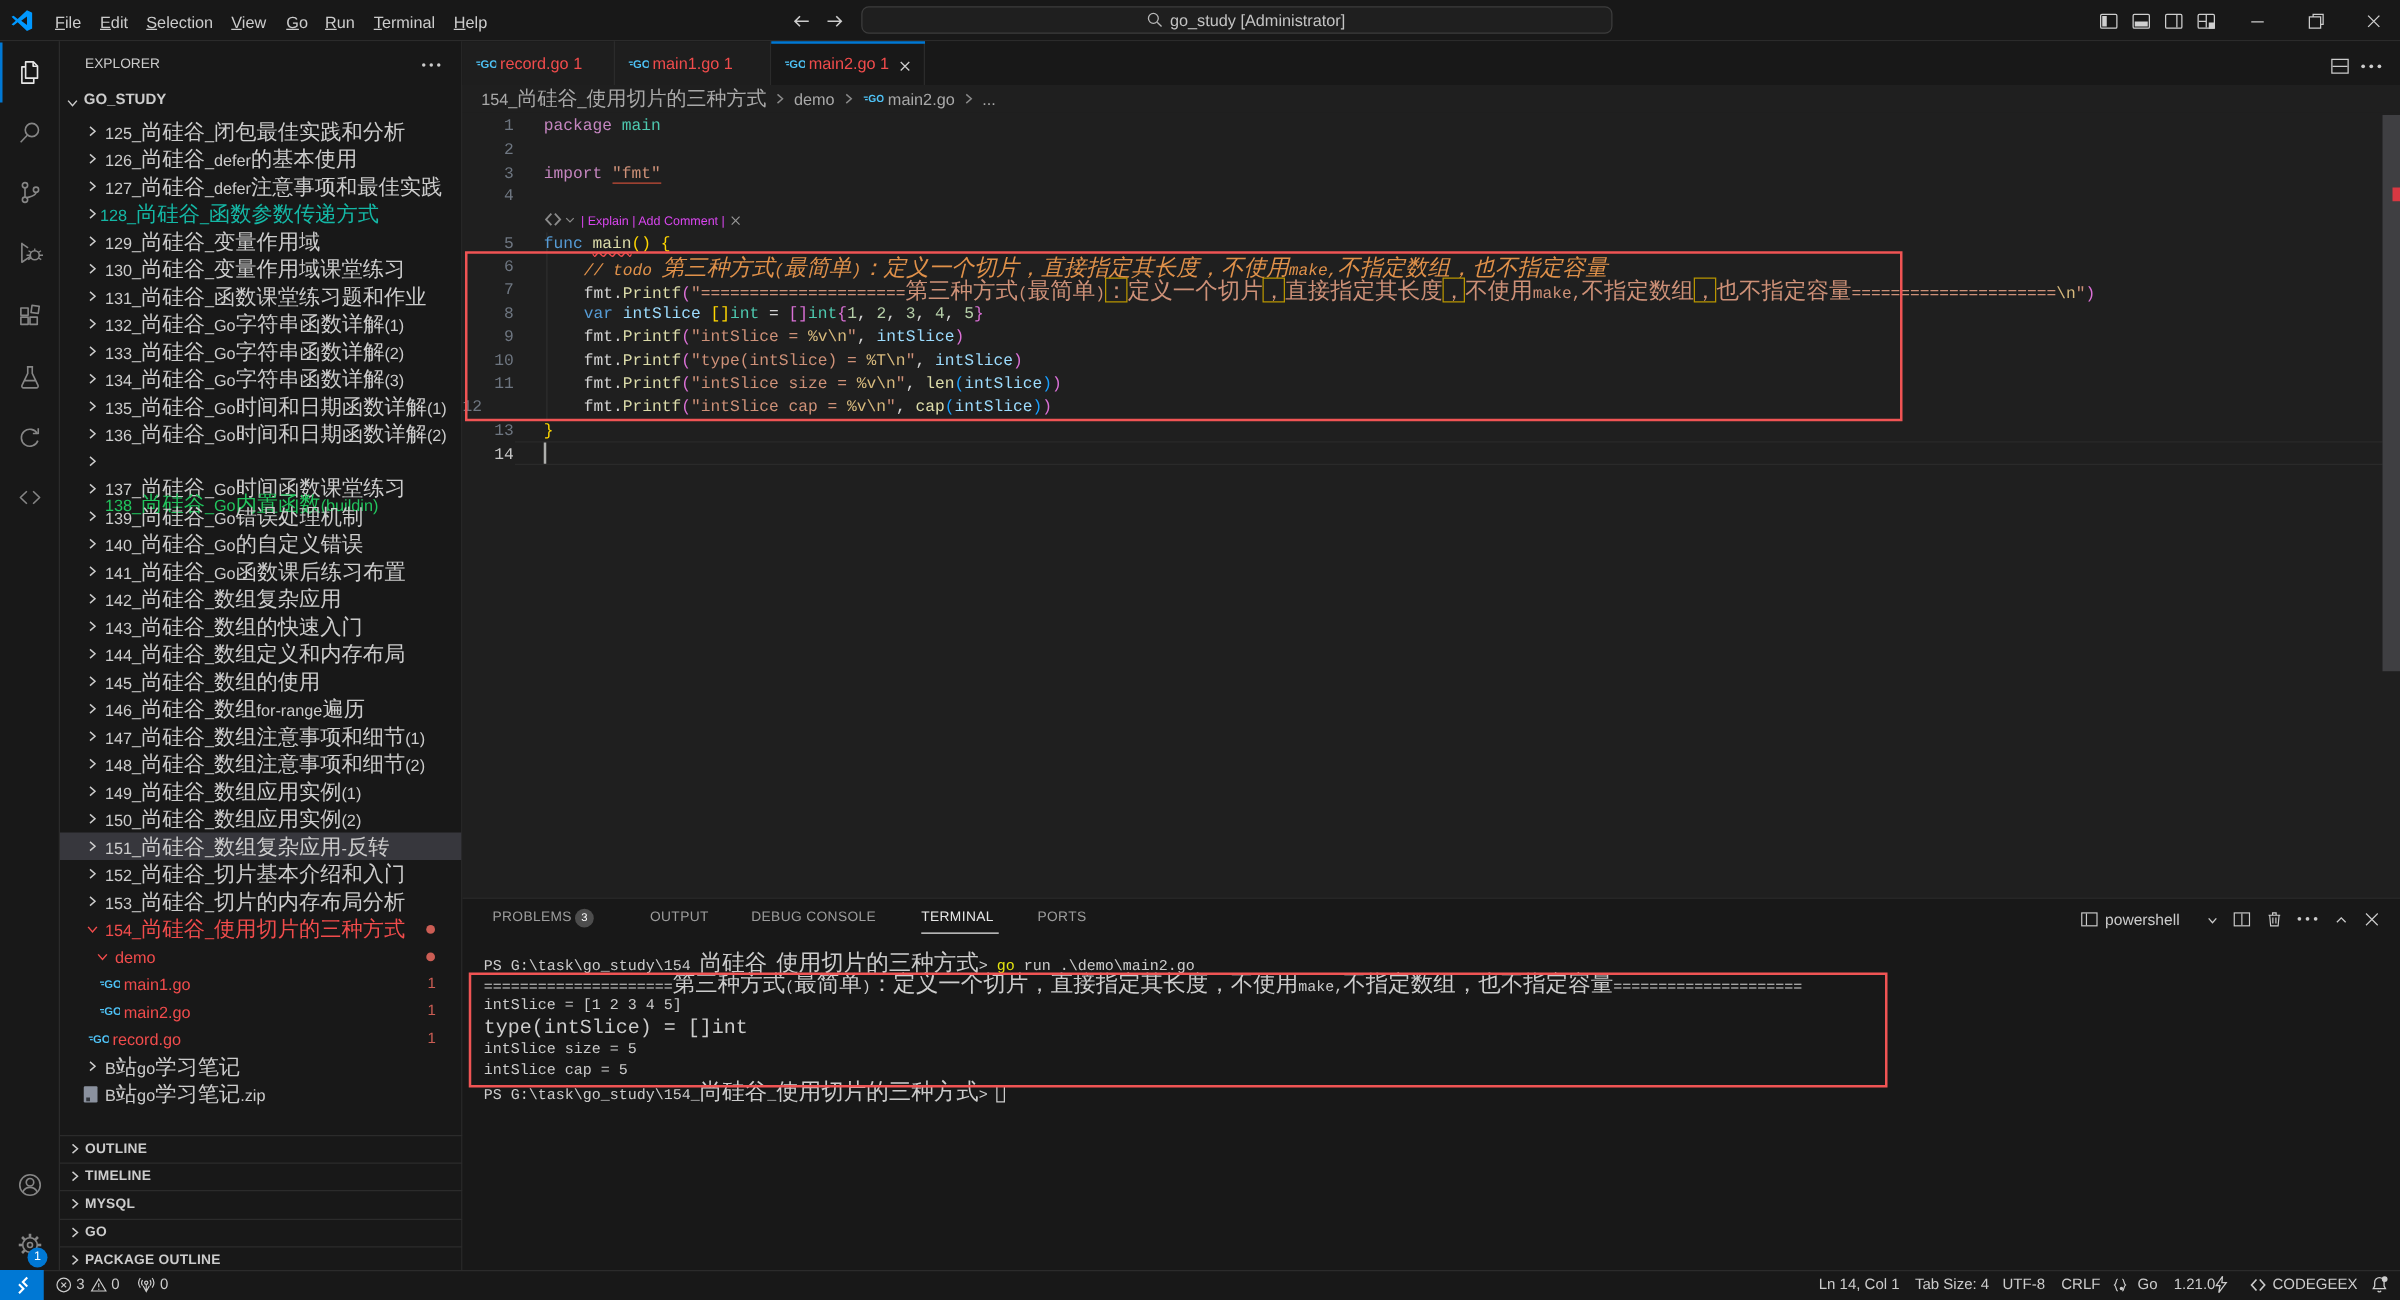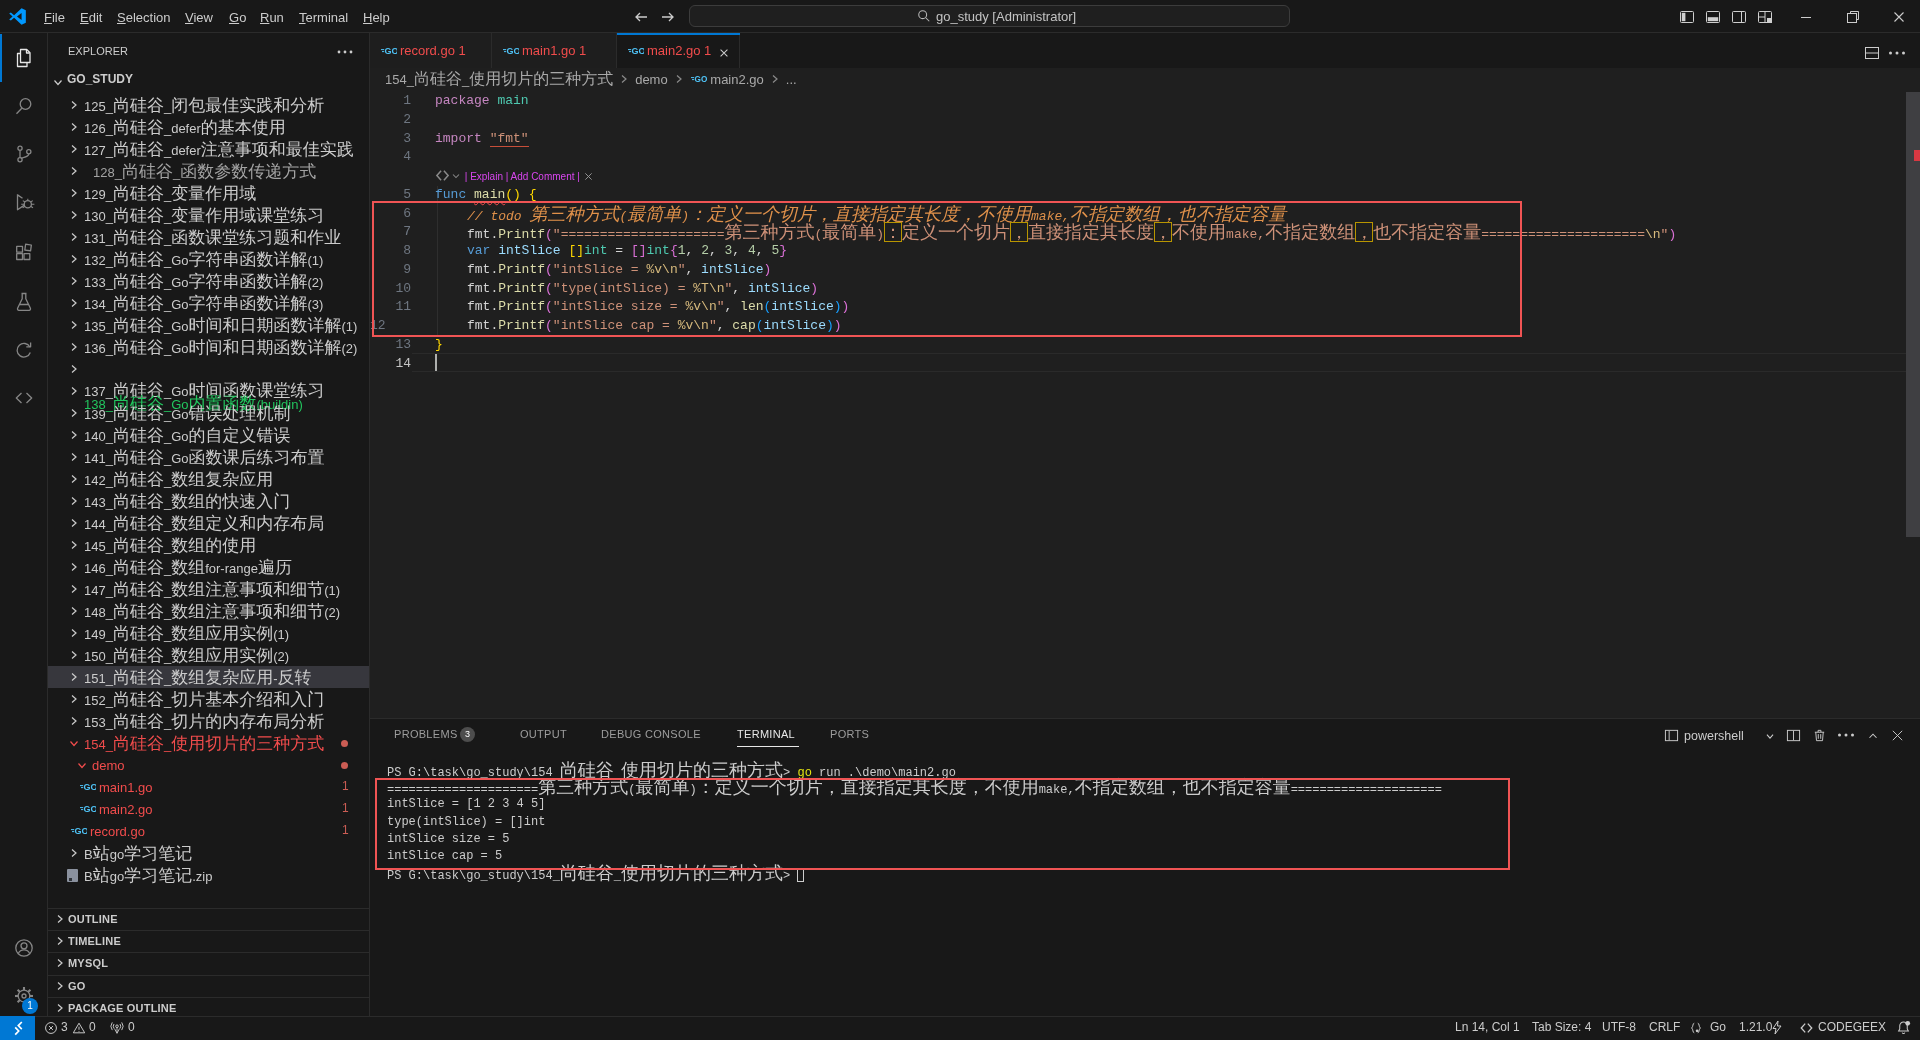--- a/index.html
+++ b/index.html
@@ -170,21 +170,21 @@
     <path d="M6 4.5l4 3.5-4 3.5" fill="none" stroke="#cccccc" stroke-width="1.2"></path>
   </svg>
 <div class="row" style="left:84px;top:119px;color:#cccccc">126_<span class="cj">尚硅谷</span>_defer<span class="cj">的基本使用</span></div>
 <svg class="abs" style="left:66px;top:141px" width="16" height="16" viewBox="0 0 16 16">
     <path d="M6 4.5l4 3.5-4 3.5" fill="none" stroke="#cccccc" stroke-width="1.2"></path>
   </svg>
 <div class="row" style="left:84px;top:141px;color:#cccccc">127_<span class="cj">尚硅谷</span>_defer<span class="cj">注意事项和最佳实践</span></div>
 <svg class="abs" style="left:66px;top:163px" width="16" height="16" viewBox="0 0 16 16">
     <path d="M6 4.5l4 3.5-4 3.5" fill="none" stroke="#cccccc" stroke-width="1.2"></path>
   </svg>
-<div class="row" style="left:93px;top:163px;color:#a3a3a3">128_<span class="cj">尚硅谷</span>_<span class="cj">函数参数传递方式</span></div>
+<div class="row" style="left:80px;top:163px;color:#14b8a6">128_<span class="cj">尚硅谷</span>_<span class="cj">函数参数传递方式</span></div>
 <svg class="abs" style="left:66px;top:185px" width="16" height="16" viewBox="0 0 16 16">
     <path d="M6 4.5l4 3.5-4 3.5" fill="none" stroke="#cccccc" stroke-width="1.2"></path>
   </svg>
 <div class="row" style="left:84px;top:185px;color:#cccccc">129_<span class="cj">尚硅谷</span>_<span class="cj">变量作用域</span></div>
 <svg class="abs" style="left:66px;top:207px" width="16" height="16" viewBox="0 0 16 16">
     <path d="M6 4.5l4 3.5-4 3.5" fill="none" stroke="#cccccc" stroke-width="1.2"></path>
   </svg>
 <div class="row" style="left:84px;top:207px;color:#cccccc">130_<span class="cj">尚硅谷</span>_<span class="cj">变量作用域课堂练习</span></div>
 <svg class="abs" style="left:66px;top:229px" width="16" height="16" viewBox="0 0 16 16">
     <path d="M6 4.5l4 3.5-4 3.5" fill="none" stroke="#cccccc" stroke-width="1.2"></path>
@@ -462,21 +462,21 @@
   </svg>
 <svg class="abs" style="left:1866px;top:729px" width="14" height="14" viewBox="0 0 16 16">
     <path d="M4 10l4-4 4 4" fill="none" stroke="#cccccc" stroke-width="1.2"></path>
   </svg>
 <svg class="abs" style="left:1890px;top:728px" width="15" height="15" viewBox="0 0 16 16">
     <path d="M3 3l10 10M13 3L3 13" stroke="#ccc"></path>
   </svg>
 <div class="row term mono" style="left:387px;top:763px;font-size:12px;color:#cccccc">PS G:\task\go_study\154 <span class="cj">尚硅谷</span> <span class="cj">使用切片的三种方式</span>&gt; <span style="color:#e5e510">go</span> run .\demo\main2.go</div>
 <div class="row term mono" style="left:387px;top:780px;font-size:12px;color:#cccccc">=====================<span class="cj">第三种方式</span>(<span class="cj">最简单</span>)<span class="cj">：定义一个切片，直接指定其长度，不使用</span>make,<span class="cj">不指定数组，也不指定容量</span>=====================</div>
 <div class="row term mono" style="left:387px;top:797px;font-size:12px;color:#cccccc">intSlice = [1 2 3 4 5]</div>
-<div class="row term mono" style="left:387px;top:815px;font-size:12px;color:#cccccc">type(intSlice) = []int</div>
+<div class="row term mono" style="left:387px;top:815px;font-size:16px;color:#cccccc">type(intSlice) = []int</div>
 <div class="row term mono" style="left:387px;top:832px;font-size:12px;color:#cccccc">intSlice size = 5</div>
 <div class="row term mono" style="left:387px;top:849px;font-size:12px;color:#cccccc">intSlice cap = 5</div>
 <div class="row term mono" style="left:387px;top:866px;font-size:12px;color:#cccccc">PS G:\task\go_study\154_<span class="cj">尚硅谷</span>_<span class="cj">使用切片的三种方式</span>&gt; <span style="display:inline-block;width:7px;height:14px;border:1px solid #cccccc;vertical-align:-3px"></span></div>
 <div class="abs" style="left:0;top:1016px;width:1920px;height:24px;background:#181818;border-top:1px solid #2b2b2b"></div>
 <div class="abs" style="left:0;top:1016px;width:35px;height:24px;background:#0078d4"></div>
 <svg class="abs" style="left:10px;top:1020px" width="16" height="16" viewBox="0 0 16 16">
     <g fill="none" stroke="#ffffff" stroke-width="1.7">
       <path d="M5.2 7.4L8.7 11l-3.5 3.6"></path>
       <path d="M11.8 2L8.3 5.6l3.5 3.6"></path>
     </g>

